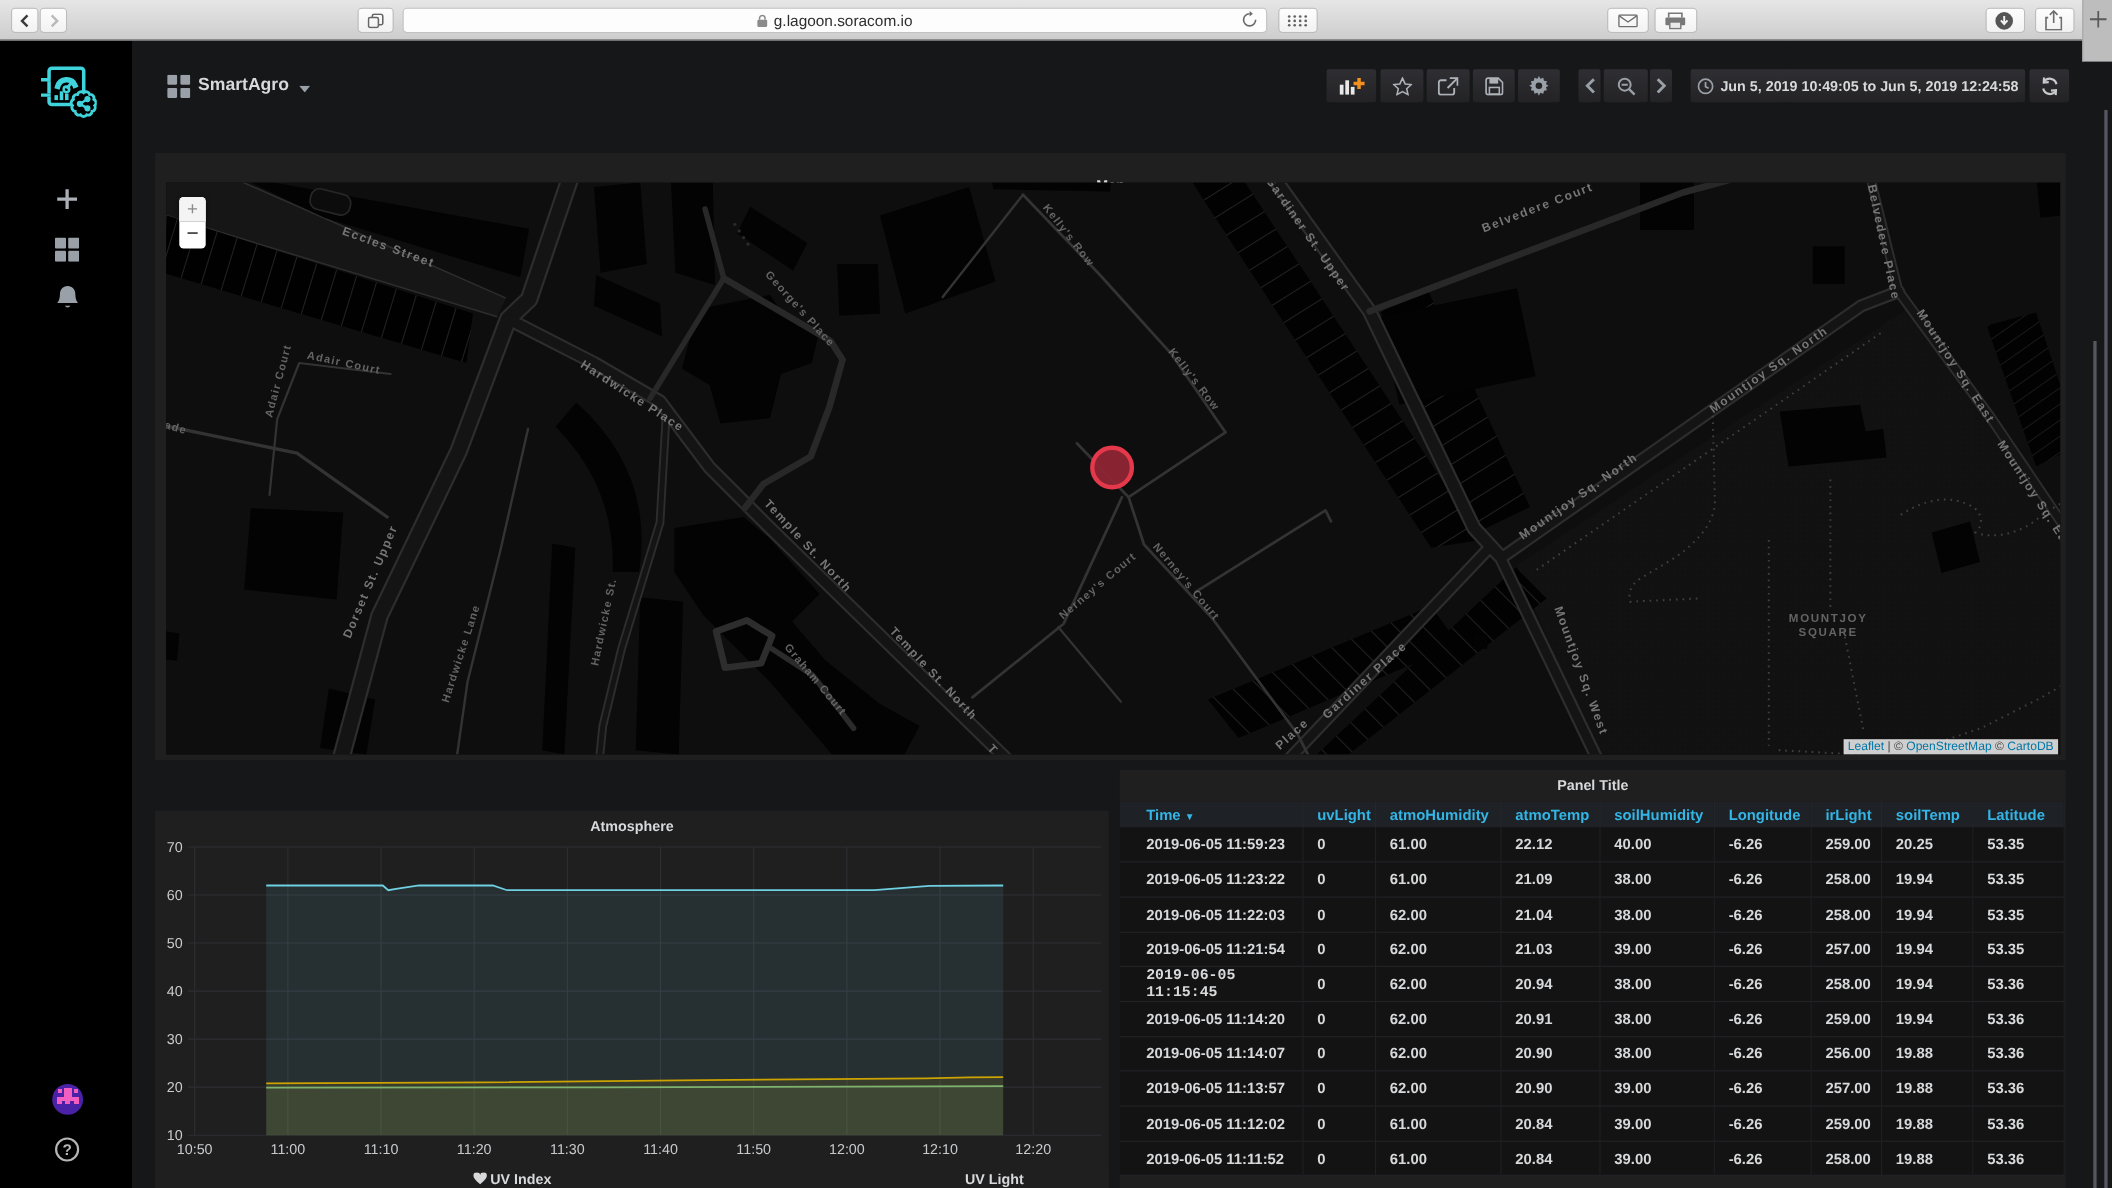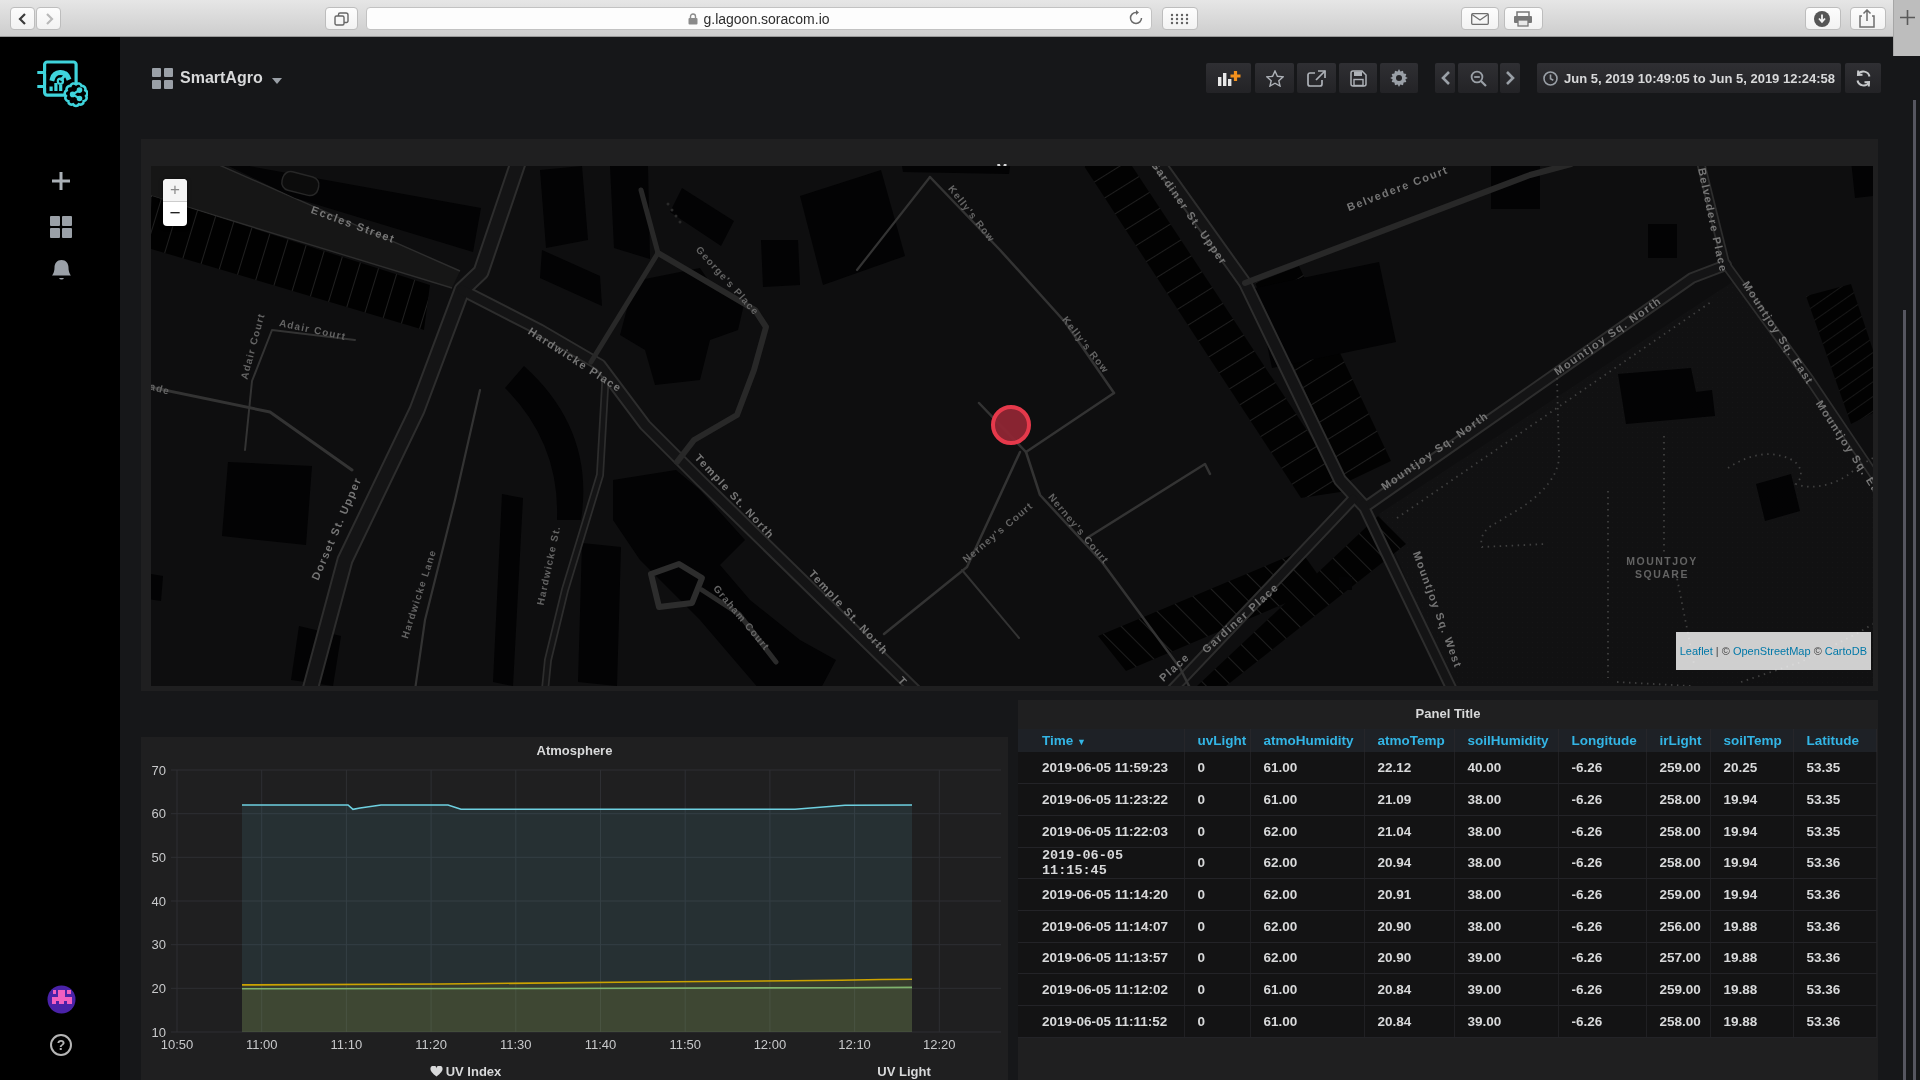--- a/index.html
+++ b/index.html
@@ -398,21 +398,21 @@
       </g>
 
       <circle cx="860" cy="259" r="18" fill="#8f2634" fill-opacity="0.95" stroke="#e5394b" stroke-width="4"></circle>
     </svg>
 
     <div style="position:absolute;left:12px;top:13px;width:24px;height:47px;background:#fff;border-radius:4px;box-shadow:0 1px 4px rgba(0,0,0,0.6);">
       <div style="height:23px;background:#f4f4f4;border-radius:4px 4px 0 0;border-bottom:1px solid #ccc;text-align:center;line-height:22px;font-size:17px;color:#8a8a8a;">+</div>
       <div style="height:23px;text-align:center;line-height:21px;font-size:19px;color:#222;">−</div>
     </div>
 
-    <div style="position:absolute;right:2px;bottom:16px;background:rgba(255,255,255,0.8);font-size:11px;color:#333;padding:13px 4px;">
+    <div style="position:absolute;right:2px;bottom:0px;background:rgba(255,255,255,0.8);font-size:11px;color:#333;padding:1px 4px;">
       <span style="color:#0078a8;">Leaflet</span> <span style="color:#444;">| ©</span> <span style="color:#0078a8;">OpenStreetMap</span> <span style="color:#444;">©</span> <span style="color:#0078a8;">CartoDB</span>
     </div>
   </div>
 
   <div class="panel" id="atmo" style="left:21px;top:700px;width:867px;height:347px;">
     <div class="ptitle" style="margin-top:6px;">Atmosphere</div>
     <svg class="abs" style="left:0;top:0;" width="867" height="347" viewBox="0 0 867 347">
       <g stroke="#2e2f33" stroke-width="1">
         <line x1="30" y1="33" x2="860" y2="33"></line>
         <line x1="30" y1="76.7" x2="860" y2="76.7"></line>
@@ -534,20 +534,31 @@
             <td>0</td>
             <td>62.00</td>
             <td>21.04</td>
             <td>38.00</td>
             <td>-6.26</td>
             <td>258.00</td>
             <td>19.94</td>
             <td>53.35</td>
           </tr>
       <tr>
+            <td style="padding-left:24px;">2019-06-05 11:21:54</td>
+            <td>0</td>
+            <td>62.00</td>
+            <td>21.03</td>
+            <td>39.00</td>
+            <td>-6.26</td>
+            <td>257.00</td>
+            <td>19.94</td>
+            <td>53.35</td>
+          </tr>
+      <tr>
             <td style="padding-left:24px;font-family:Liberation Mono, monospace;">2019-06-05 11:15:45</td>
             <td>0</td>
             <td>62.00</td>
             <td>20.94</td>
             <td>38.00</td>
             <td>-6.26</td>
             <td>258.00</td>
             <td>19.94</td>
             <td>53.36</td>
           </tr>

